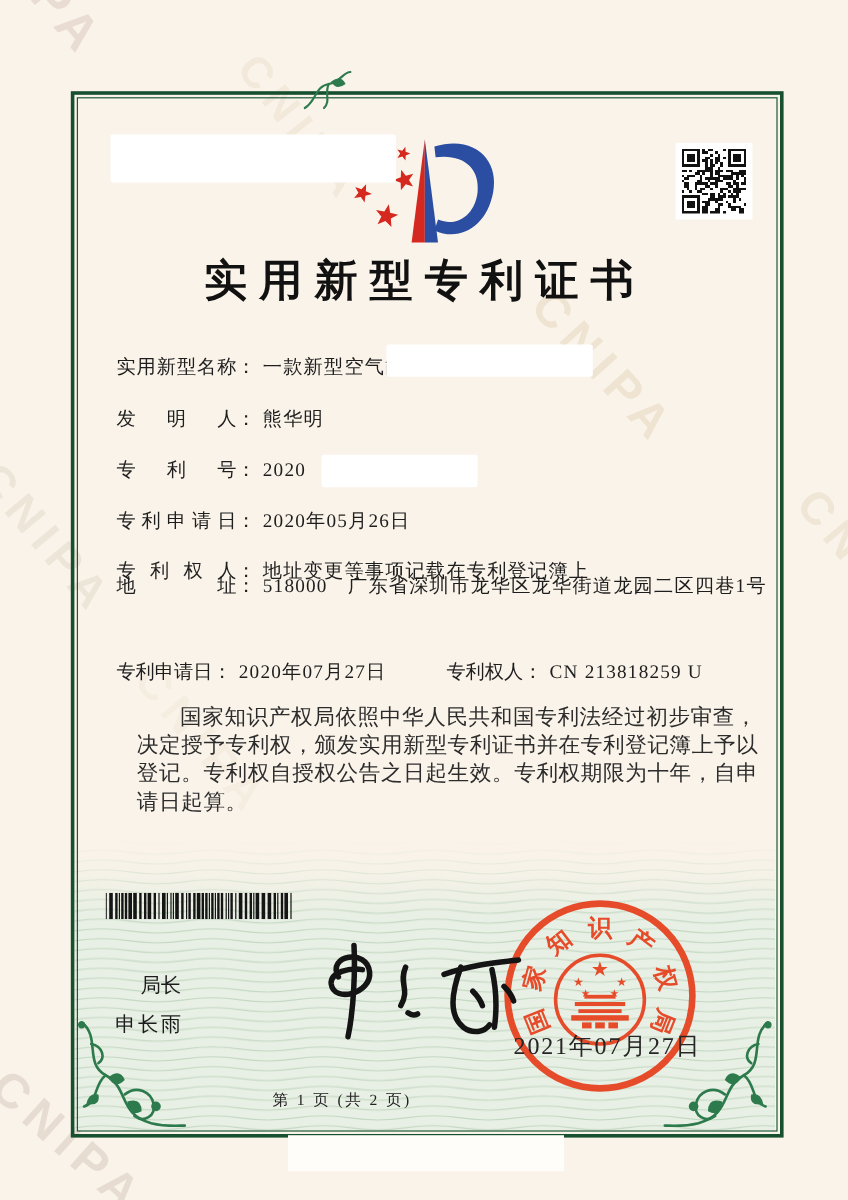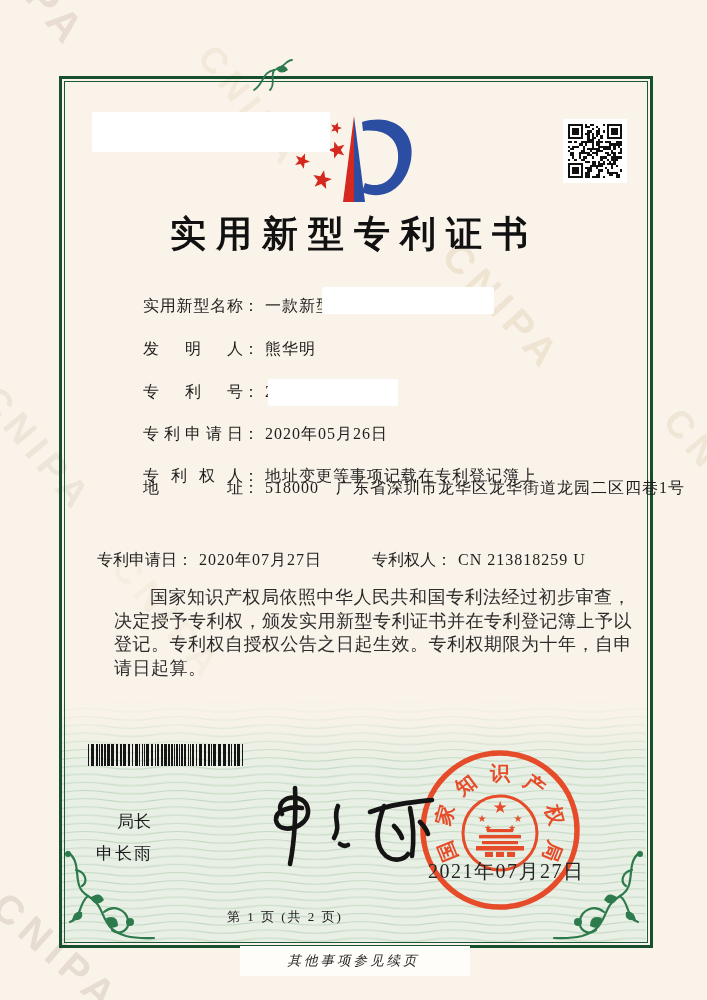--- a/index.html
+++ b/index.html
@@ -43,21 +43,21 @@
   .logo{position:absolute; z-index:5; left:292px; top:108px;}
   .qr-box{position:absolute; z-index:5; left:563px; top:119px; width:64px; height:64px; background:#fff;}
   .qr-box svg{position:absolute; left:5px; top:5px;}
   .doc-title{
     position:absolute; z-index:5; left:0; width:698px; top:210px;
     text-align:center; font-size:36px; font-weight:bold; letter-spacing:10px;
     color:#111; text-indent:10px;
   }
   
   .frow{position:absolute; z-index:5; left:97px; font-size:16px; color:#1e1e1e; white-space:nowrap;}
-  .flabel{display:inline-block; width:100px; text-align:justify; text-align-last:justify; vertical-align:top;margin-left:46px;}
+  .flabel{display:inline-block; width:100px; text-align:justify; text-align-last:justify; vertical-align:top;}
   .fcolon{display:inline-block; margin-right:6px;}
   .fvalue{letter-spacing:1px;}
   .grant2{position:absolute; left:275px; top:0;}
   
   .paras{position:absolute; z-index:5; left:95px; top:586px; width:522px;
     font-size:18px; line-height:23.5px; color:#2c2c2c; margin-left:19px;}
   .paras p{margin:0; text-indent:2em; letter-spacing:.5px;}
   
   .barcode{position:absolute; z-index:5; left:88px; top:744px; width:166px; height:22px;
     overflow:hidden; white-space:nowrap; font-size:0;}
@@ -460,15 +460,14 @@
       <rect x="61" y="101" width="48" height="4.5"></rect>
       <rect x="70" y="107" width="8" height="5"></rect>
       <rect x="81" y="107" width="8" height="5"></rect>
       <rect x="92" y="107" width="8" height="5"></rect>
     </g>
   </svg>
   <div class="seal-date">2021年07月27日</div>
 
   <div class="page-num">第 1 页 (共 2 页)</div>
   <div class="footer-strip"></div>
-  <div class="footer-note">其他事项参见续页</div>
 
 </div>
 
 </body></html>

